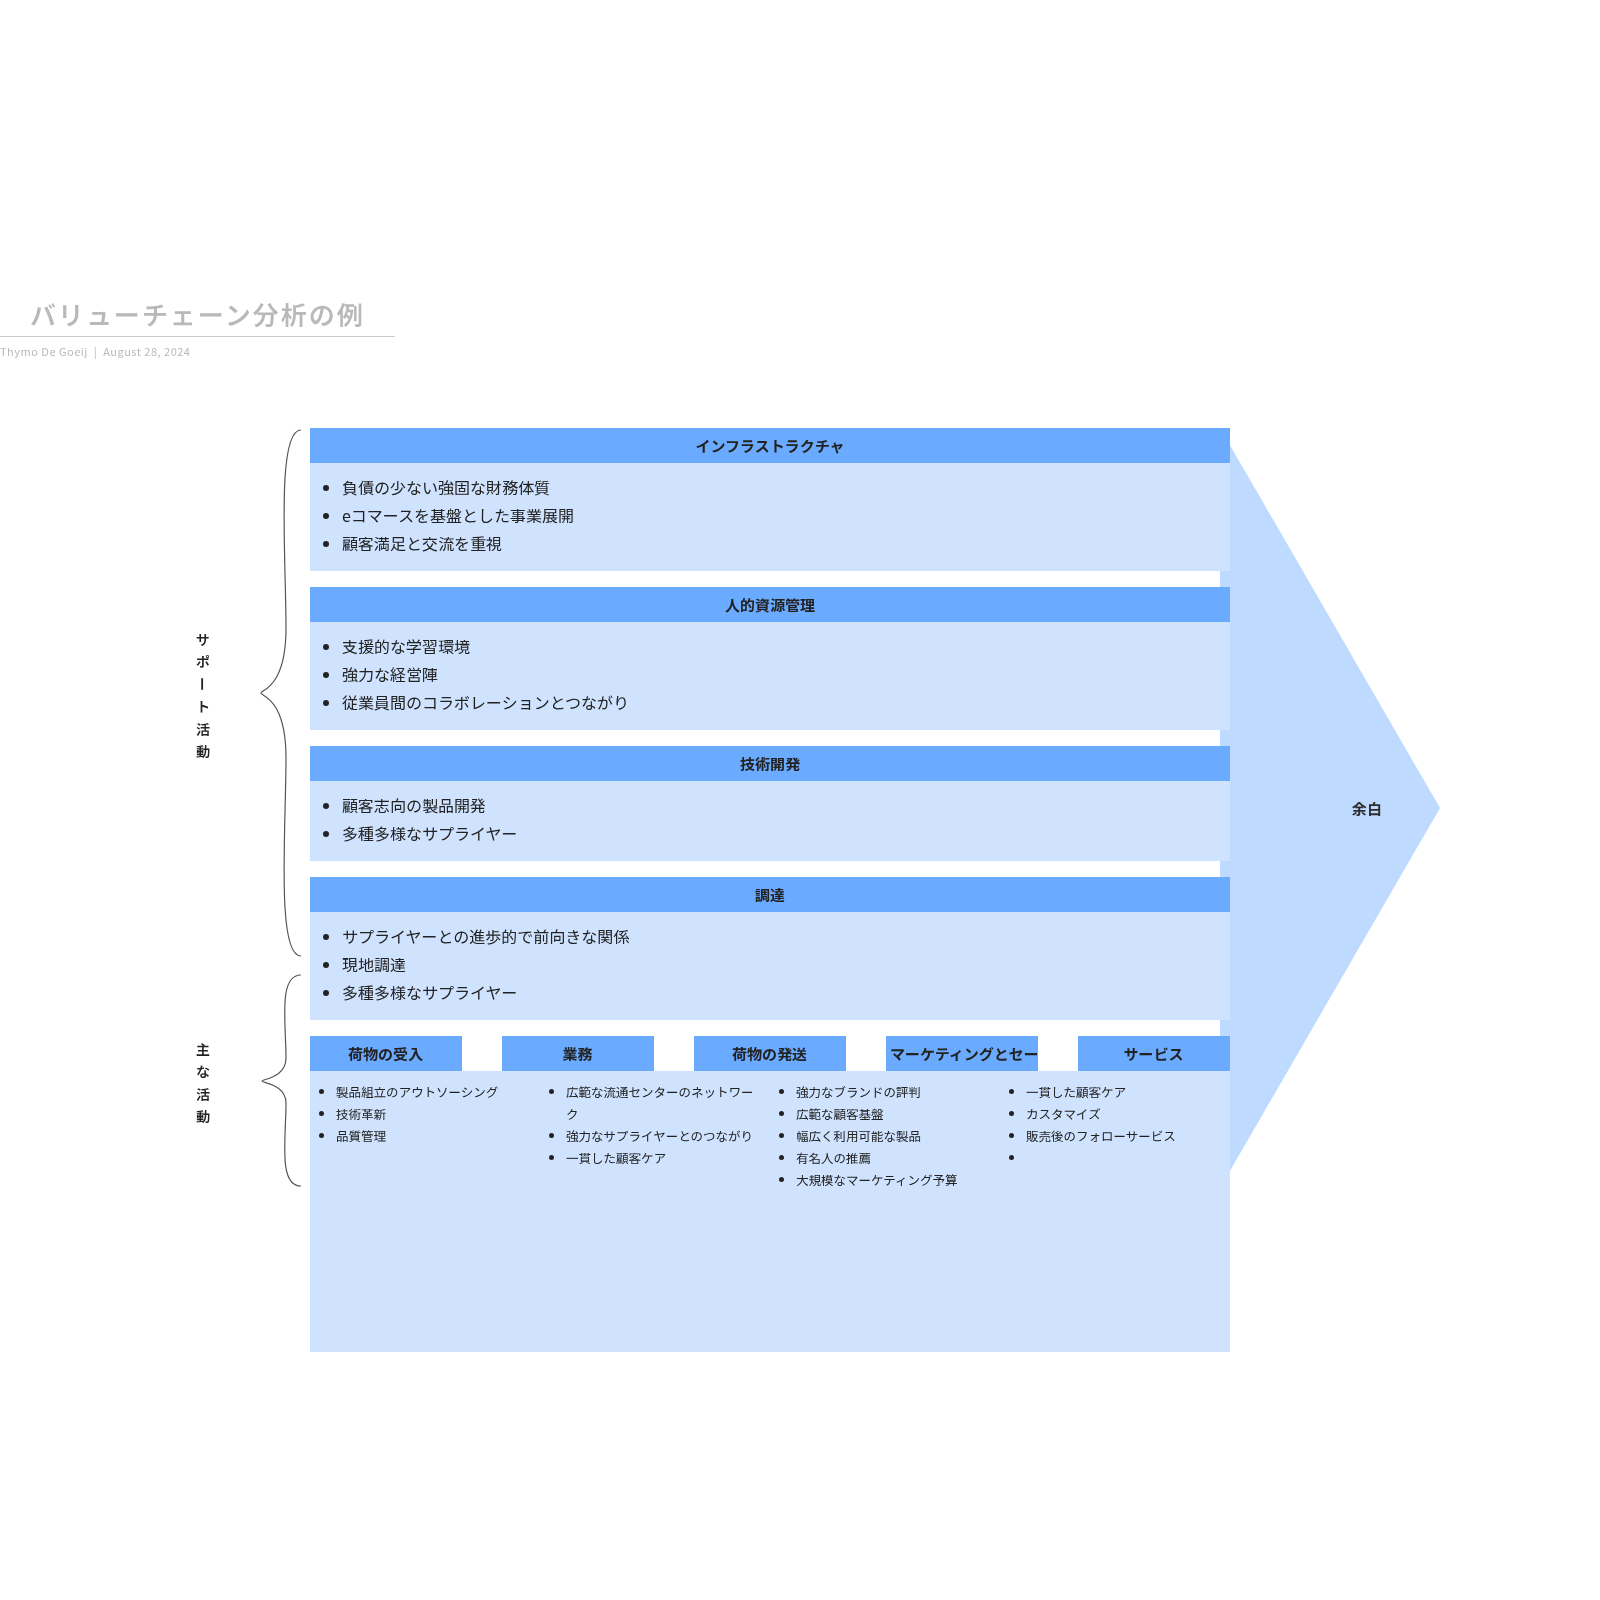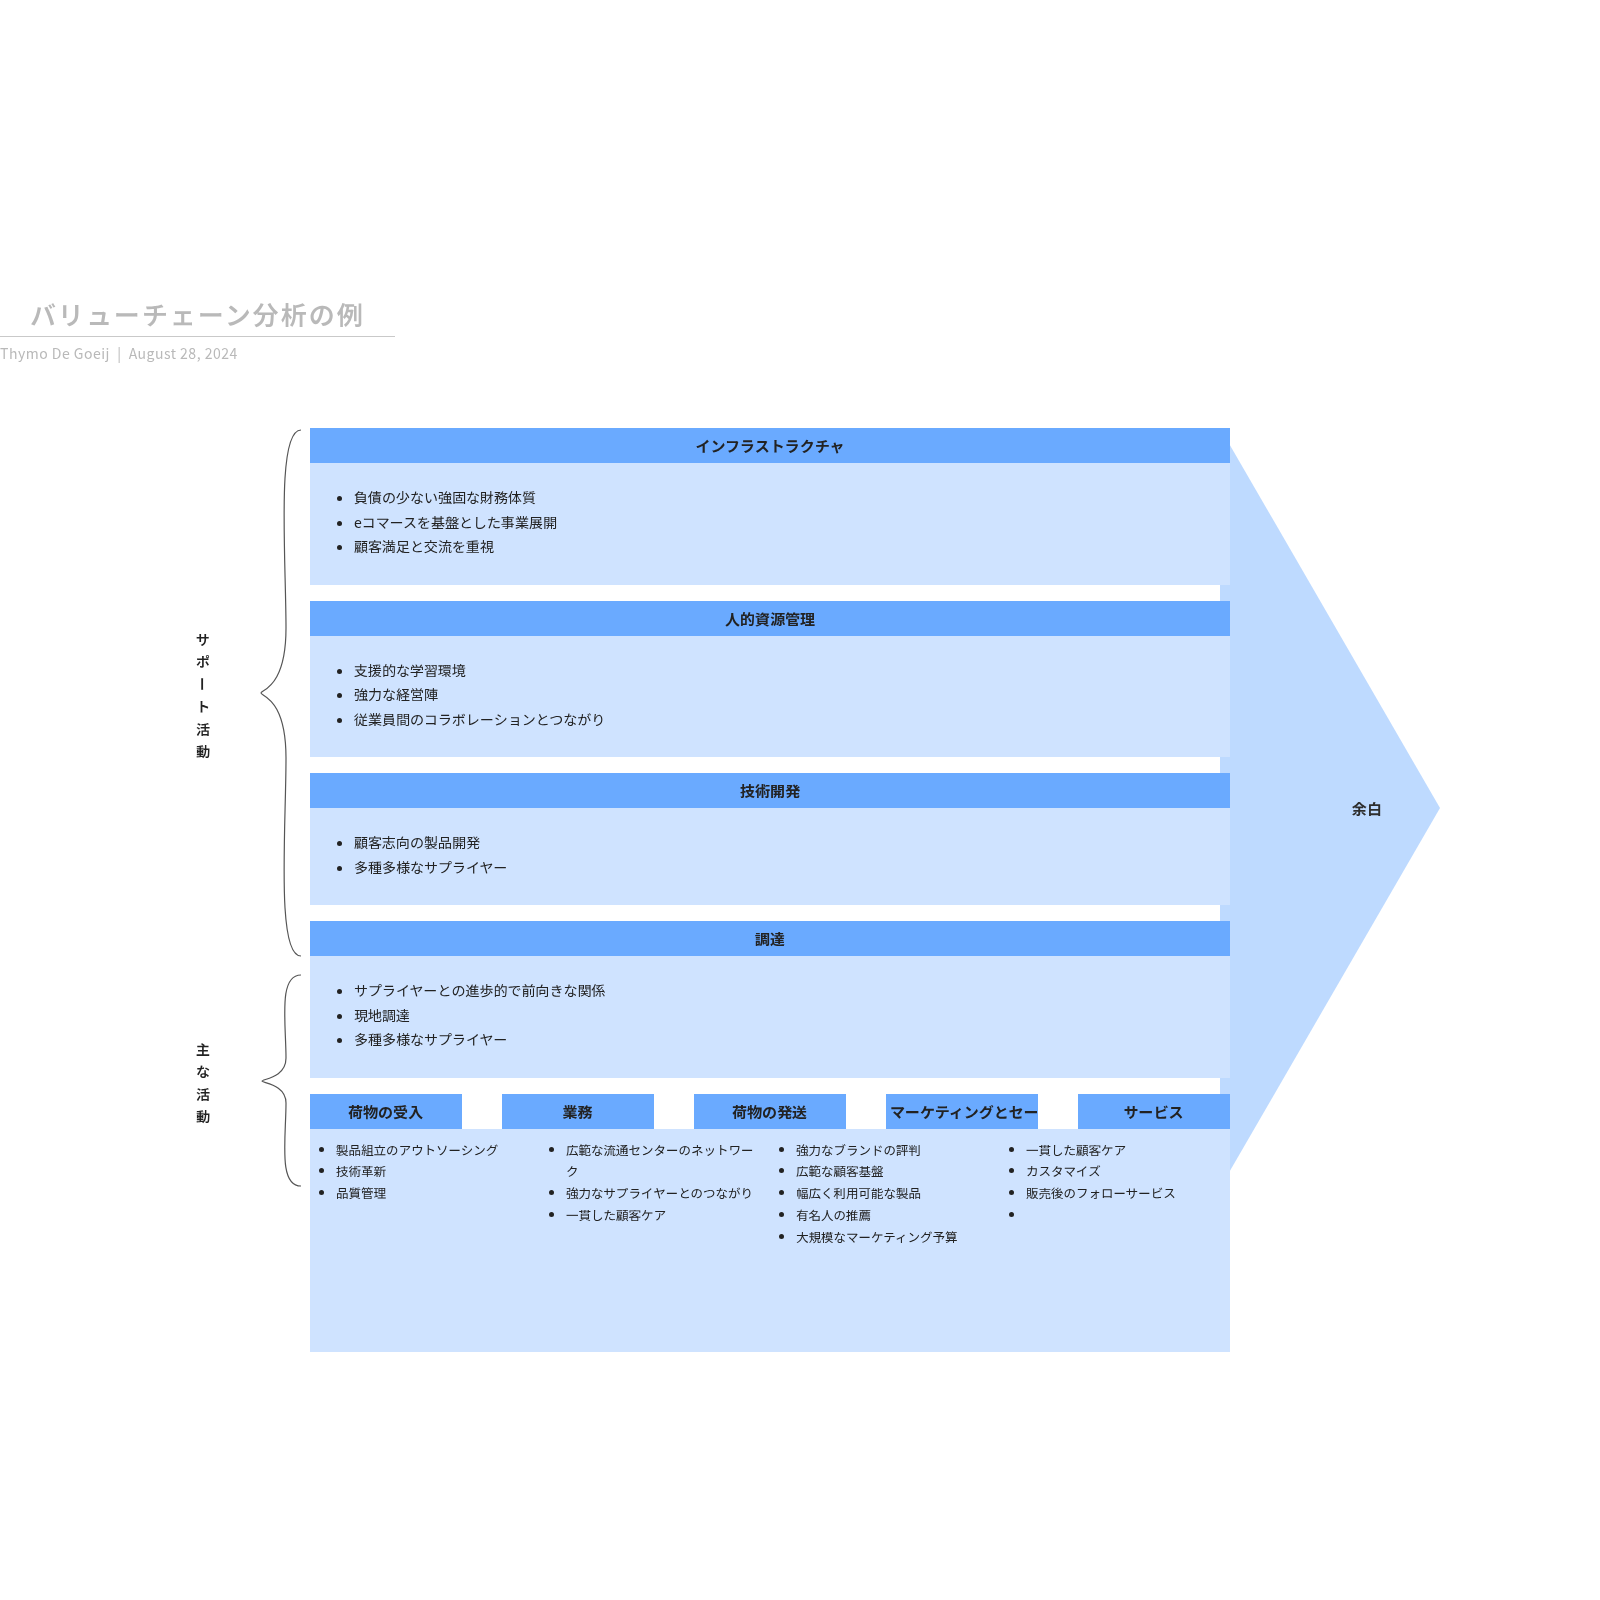--- a/index.html
+++ b/index.html
@@ -25,21 +25,21 @@
     display: inline-block;
     font-size: 26px;
     font-weight: 600;
     color: #b9b9b9;
     letter-spacing: 2px;
     padding: 0 30px 4px;
     border-bottom: 1px solid #c9c9c9;
   }
   .subtitle {
     margin-top: 6px;
-    font-size: 14px;
+    font-size: 11px;
     color: #b9b9b9;
     letter-spacing: 0.5px;
   }
 
   
   .diagram {
     position: absolute;
     top: 428px;
     left: 250px;
     width: 1180px;
@@ -90,23 +90,23 @@
     font-size: 15px;
     font-weight: 700;
     text-align: center;
     padding: 7px 4px;
   }
   .row-body {
     background: #cfe3ff;
     padding: 10px 14px 14px;
   }
   .row-body ul {
-    margin: 12px;
+    margin: 0;
     padding-left: 18px;
-    font-size: 14px;
+    font-size: 16px;
     line-height: 1.75;
     color: #222;
   }
 
   
   .primary {
     display: flex;
     flex-direction: column;
     flex: 1;
   }

